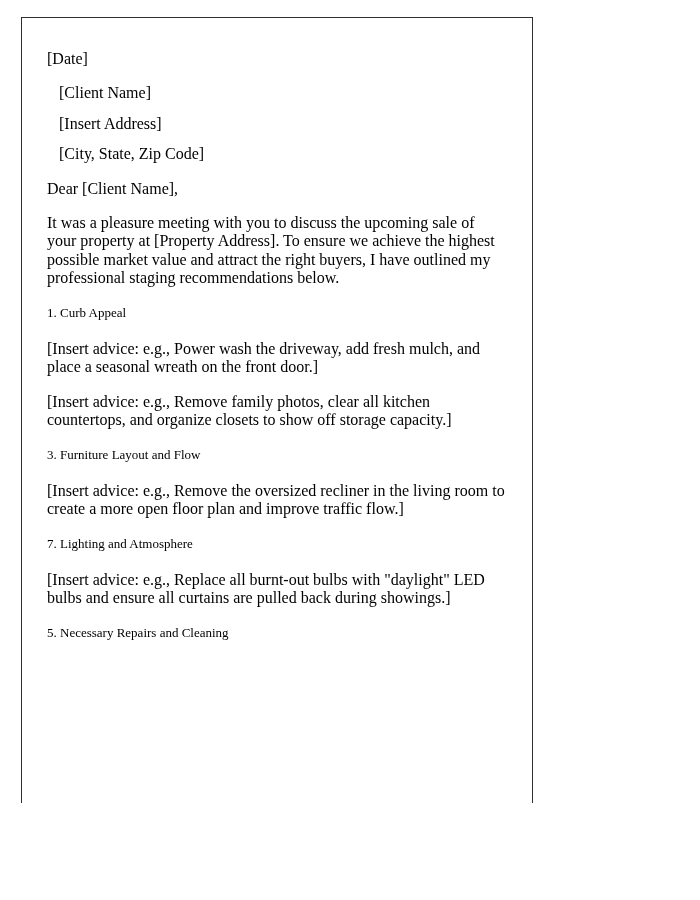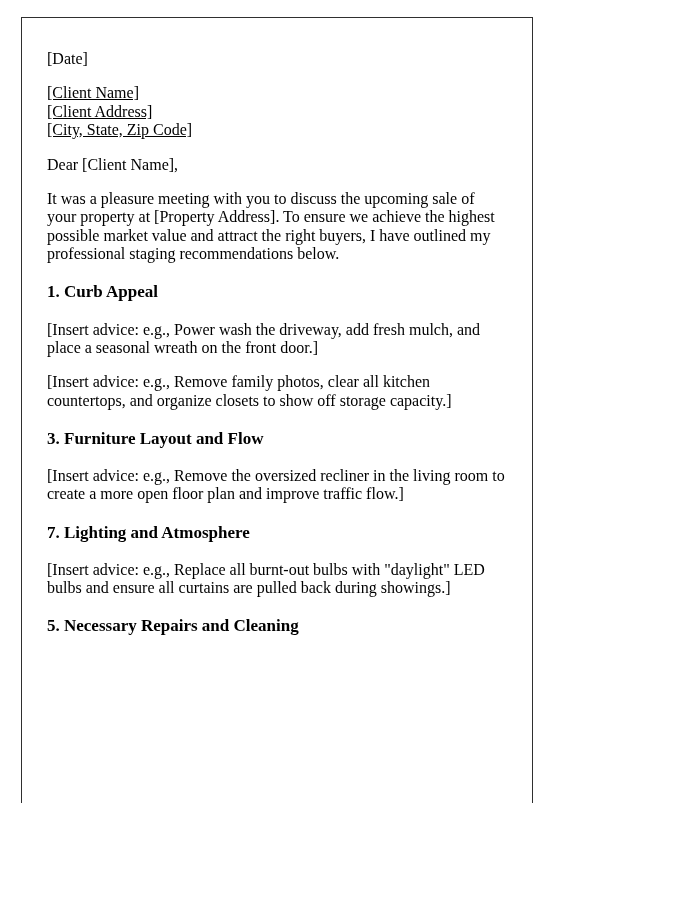--- a/index.html
+++ b/index.html
@@ -33,41 +33,40 @@
     overflow: hidden;
     background: #ffffff;
   }
   .page p {
     margin: 16px 0;
   }
   .page .block {
     margin: 16px 0;
   }
   .page .block div {
-    margin: 0;
-    text-decoration: underline;
+    margin: 12px;
   }
   .page h3 {
-    font-size: 17px;
-    font-weight: bold;
+    font-size: 13px;
+    font-weight: normal;
     margin: 18.72px 0;
     line-height: 1.15;
   }
 </style>
 </head>
 <body>
 
 <div class="canvas">
   <div class="page">
 
     <p>[Date]</p>
 
     <div class="block">
       <div>[Client Name]</div>
-      <div>[Client Address]</div>
+      <div>[Insert Address]</div>
       <div>[City, State, Zip Code]</div>
     </div>
 
     <p>Dear [Client Name],</p>
 
     <p>It was a pleasure meeting with you to discuss the upcoming sale of your property at [Property Address]. To ensure we achieve the highest possible market value and attract the right buyers, I have outlined my professional staging recommendations below.</p>
 
     <h3>1. Curb Appeal</h3>
     <p>[Insert advice: e.g., Power wash the driveway, add fresh mulch, and place a seasonal wreath on the front door.]</p>
 

